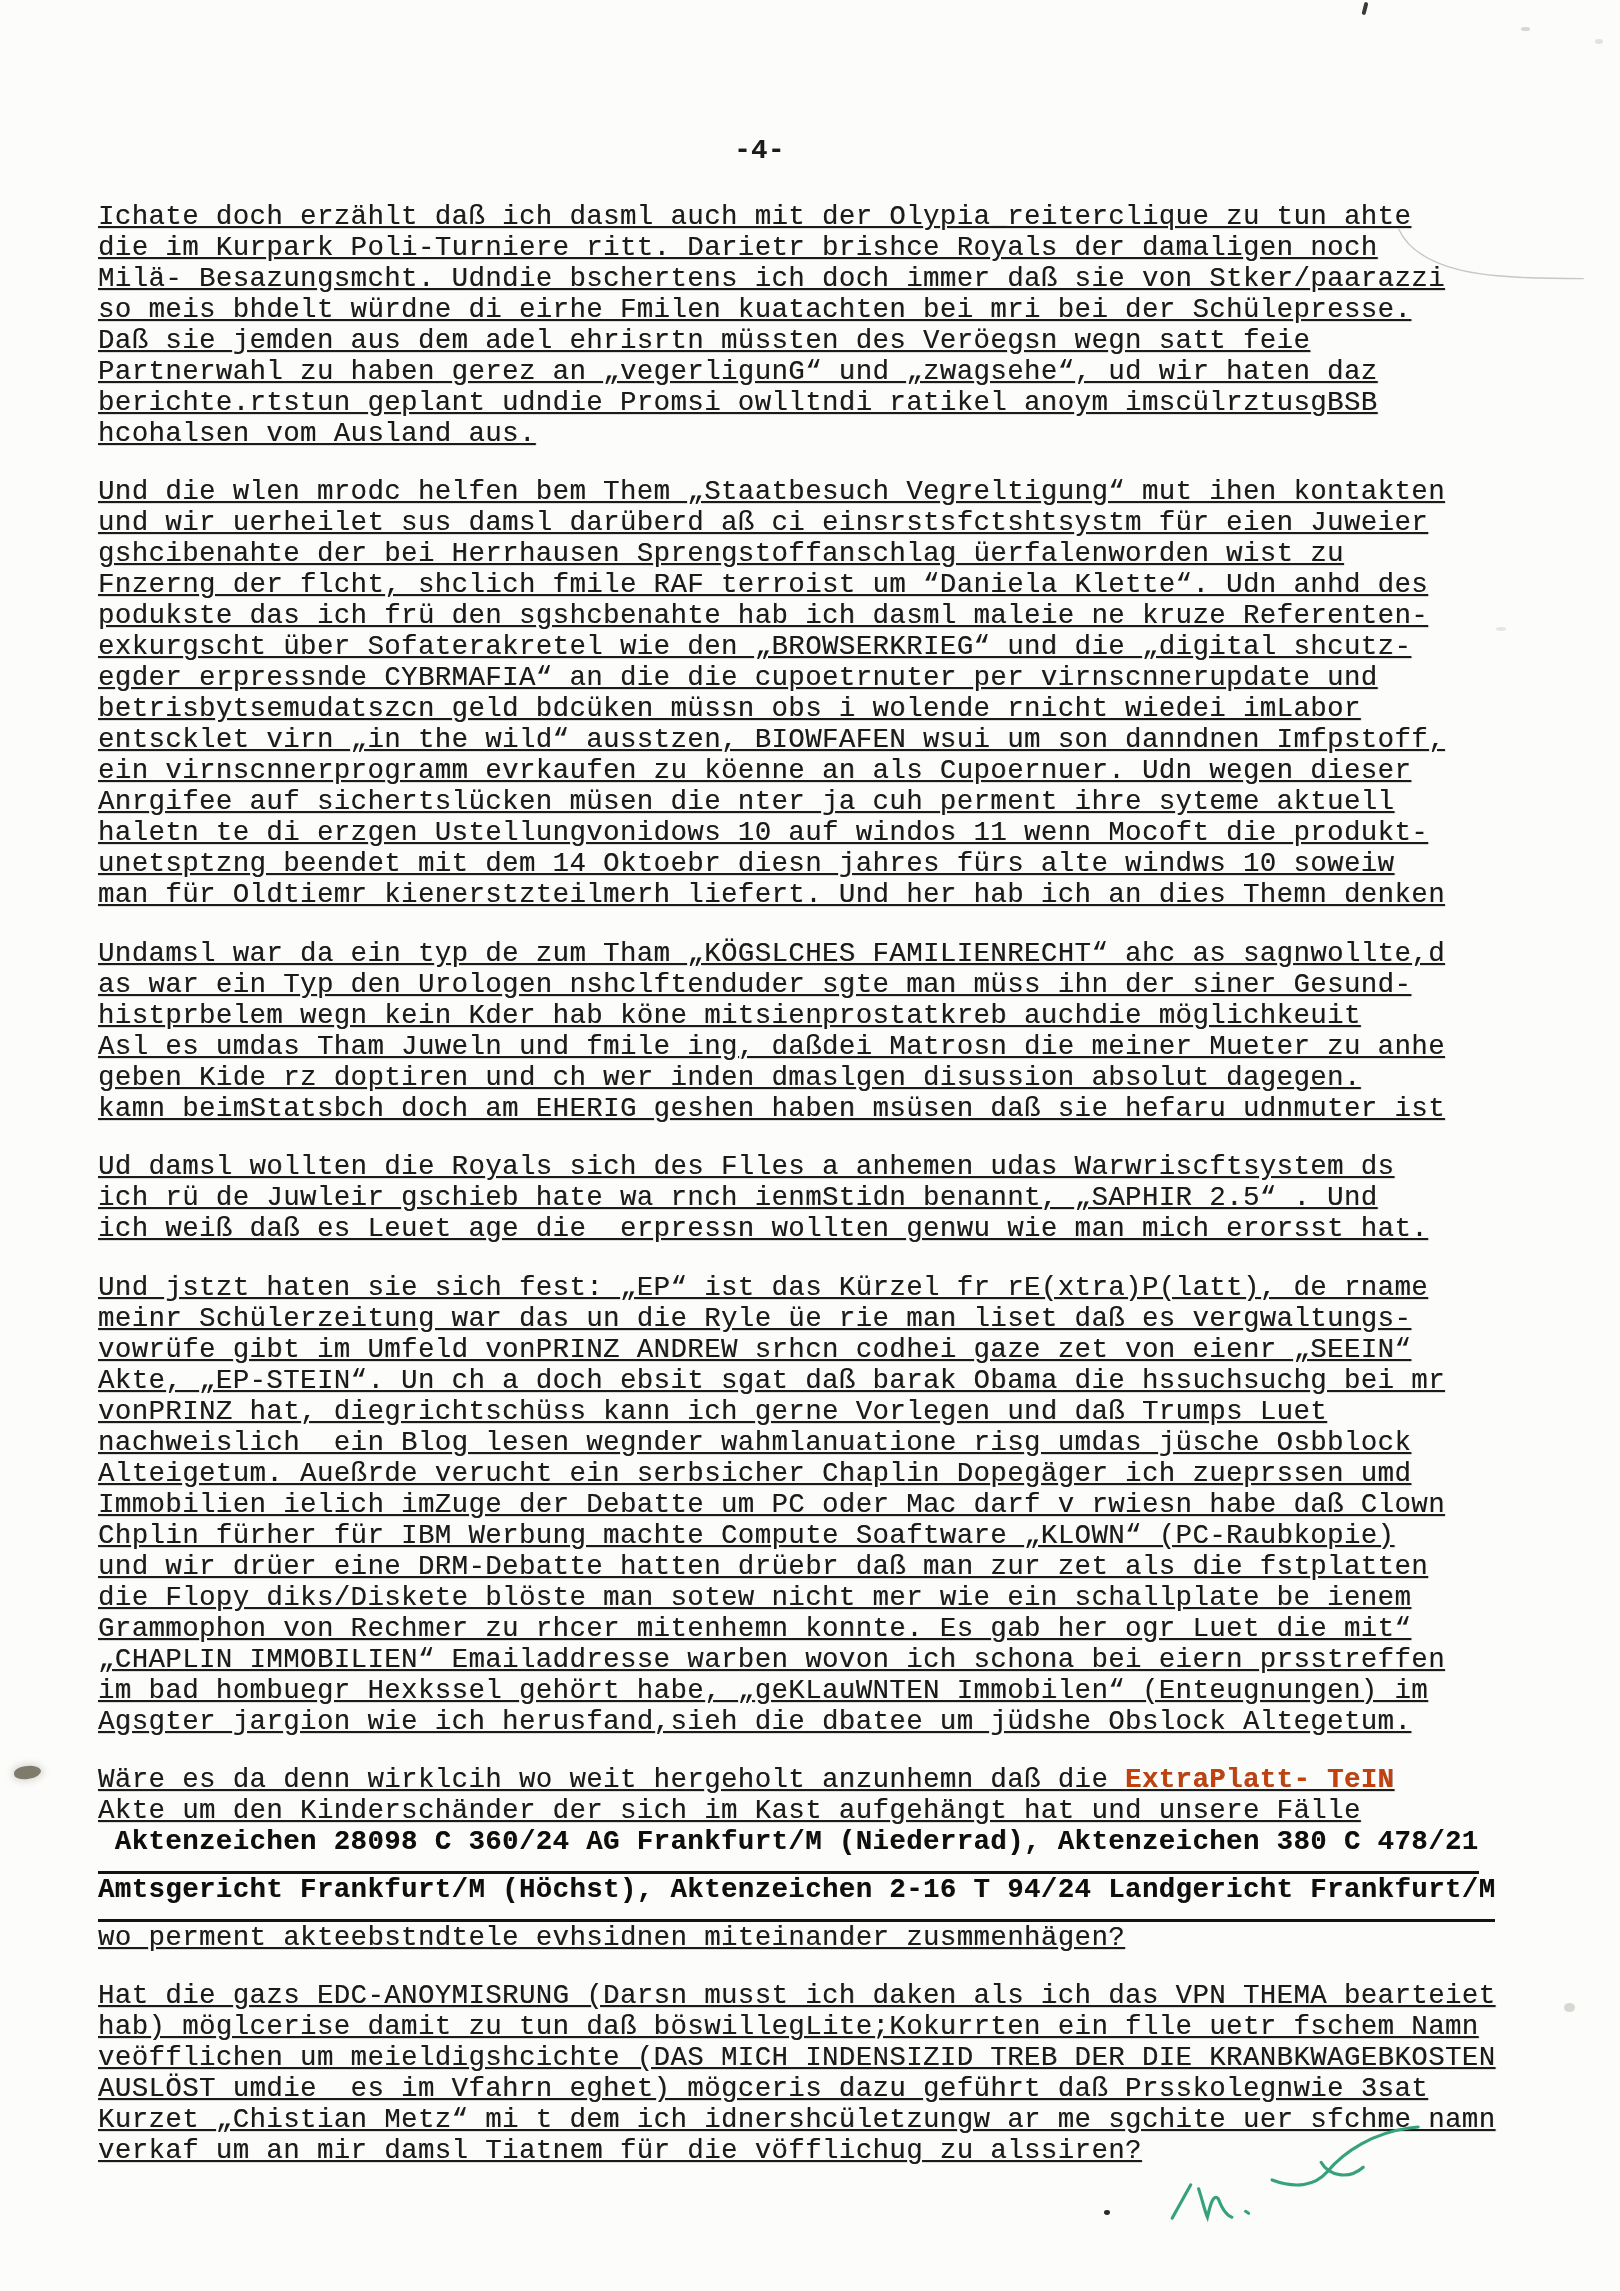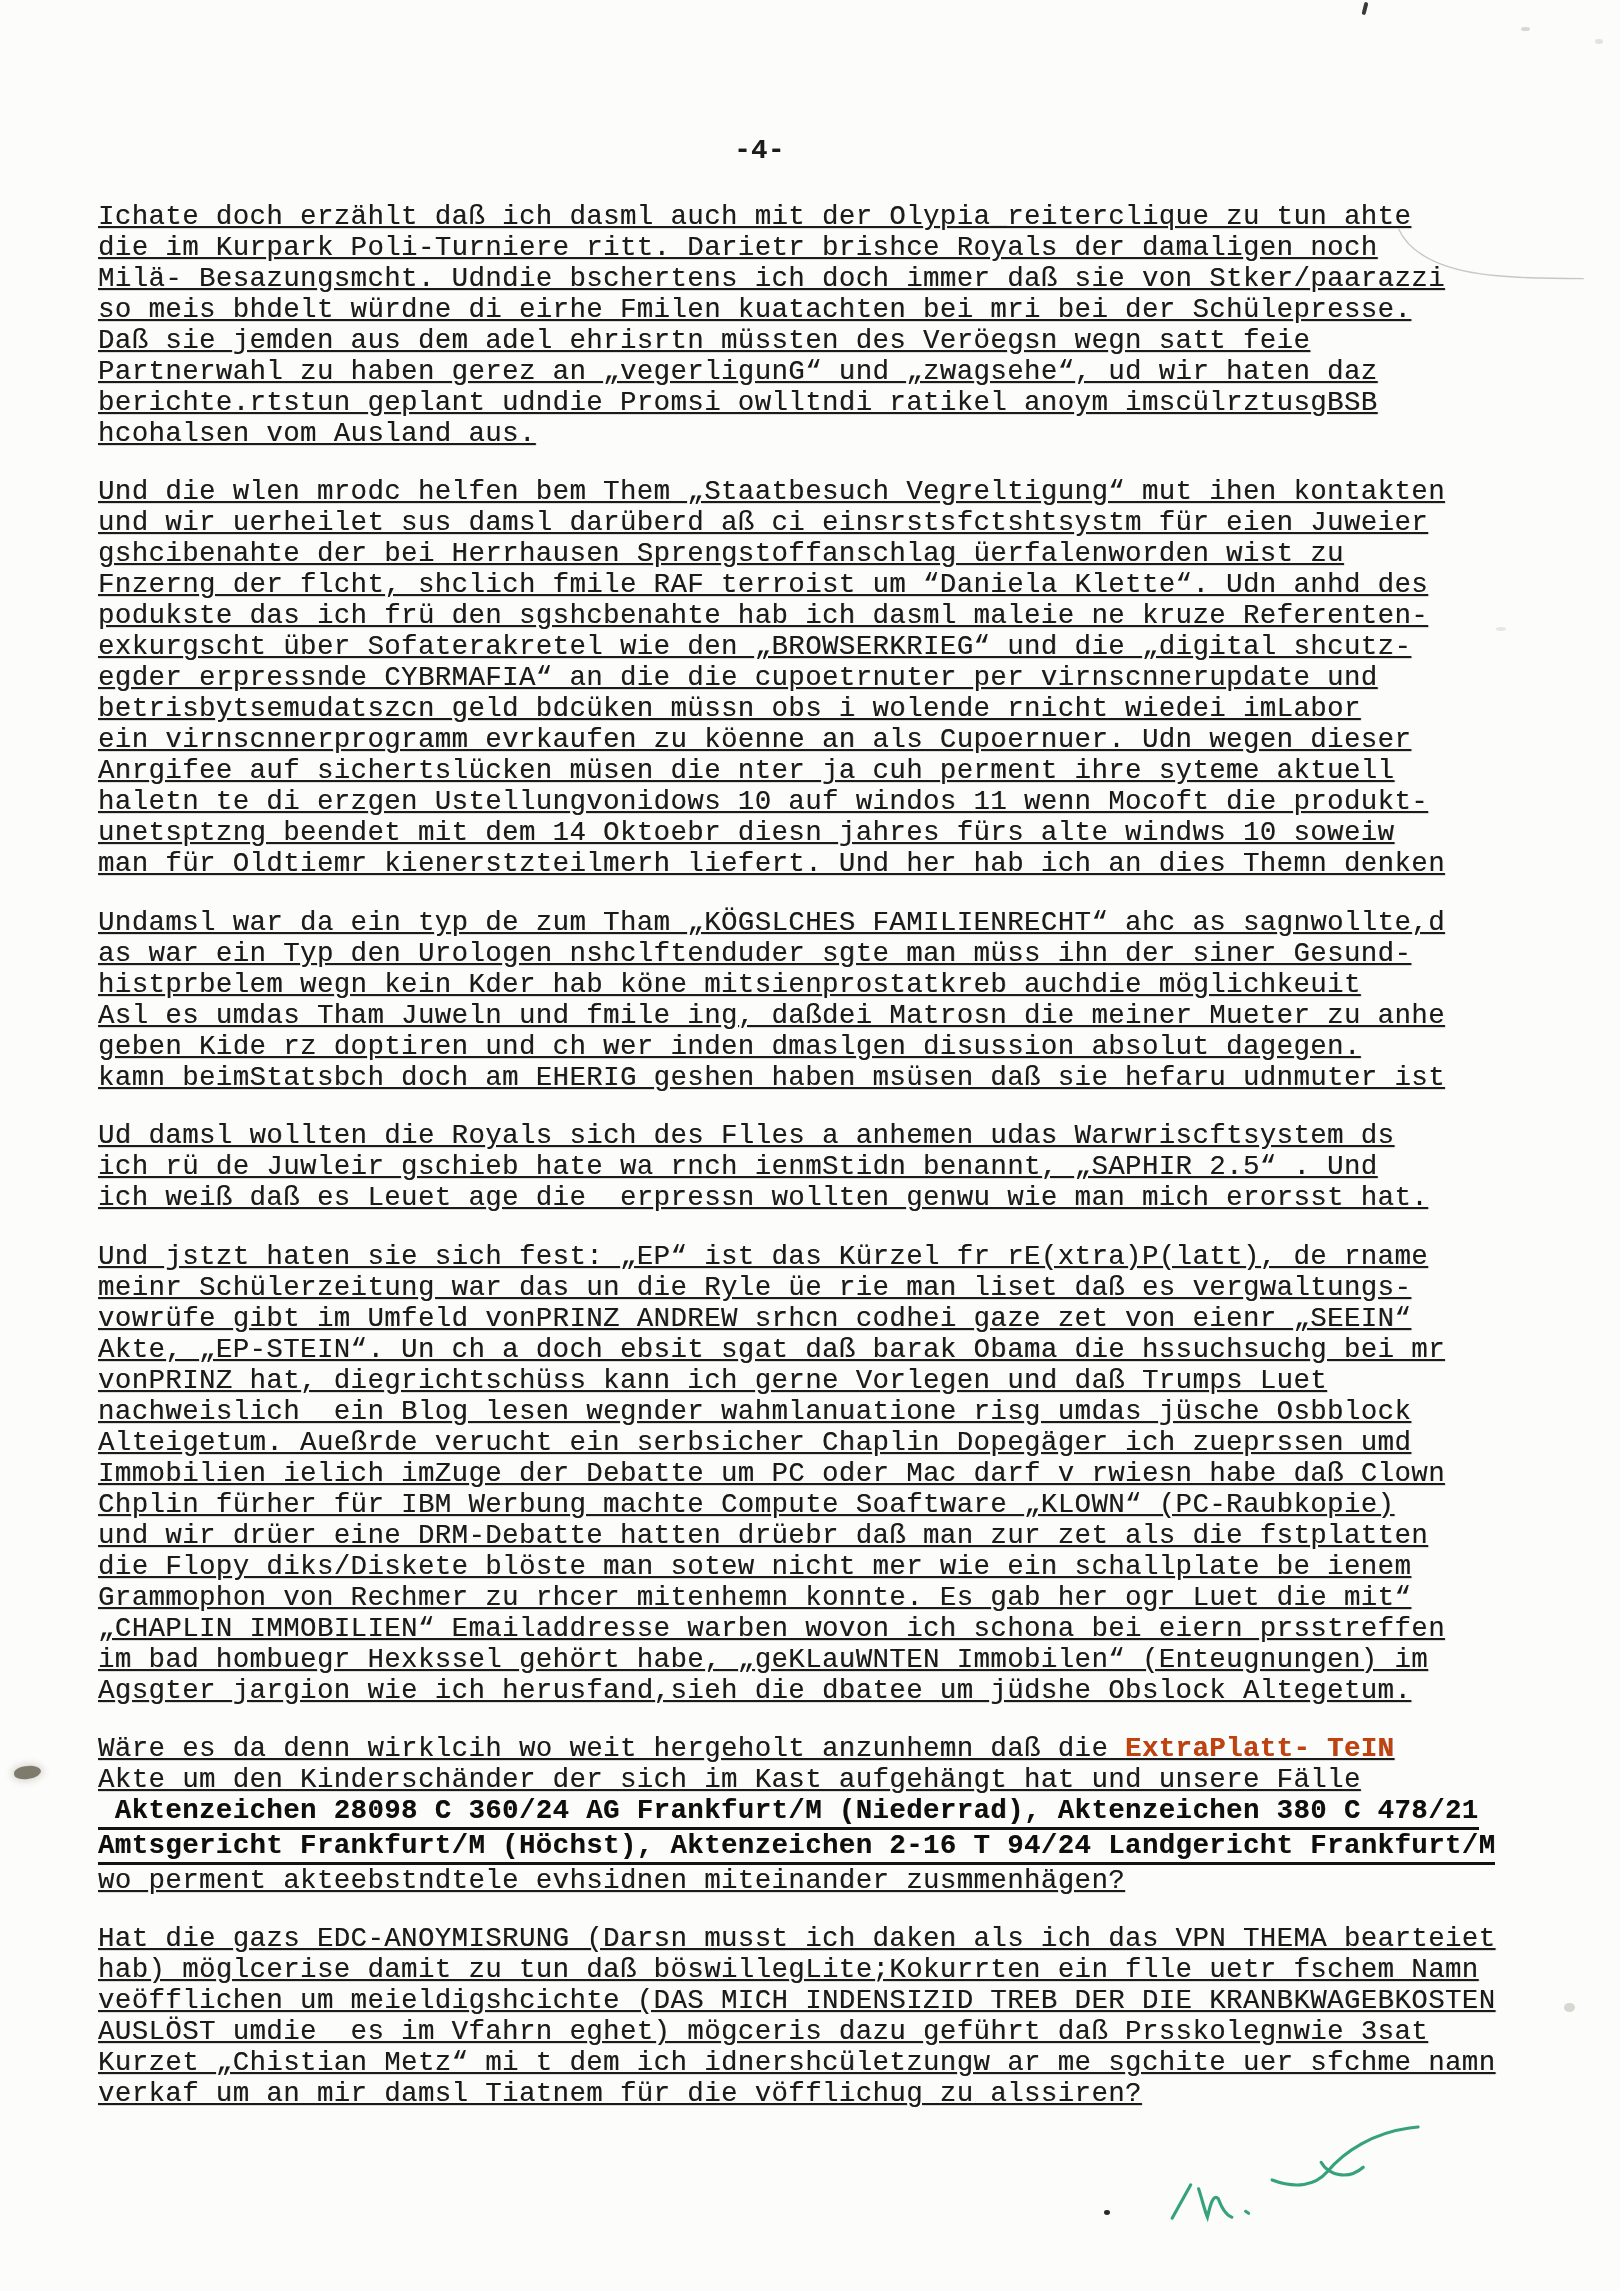--- a/index.html
+++ b/index.html
@@ -25,21 +25,21 @@
   p.para {
     margin:27.4px 0 0 0;
     font-size:27.4px; line-height:31px; letter-spacing:0.4px;
   }
   .line { display:block; white-space:pre;text-decoration:underline; }
   .bold { font-weight:700; color:#c2410c; }
   .uline {
     display:inline-block;
     font-weight:700; color:#0e0e0e;
     border-bottom:3.4px solid #131313;
-    padding-bottom:1px;
+    padding-bottom:14px;
   }
   svg.pen { position:absolute; left:0; top:0; pointer-events:none; }
   .artifact { position:absolute; pointer-events:none; }
   .smudge-left {
     left:13.7px; top:1766px; width:26.5px; height:12.7px;
     background:#5f5a49; border-radius:45% 55% 50% 50%;
     transform:rotate(-8deg); opacity:.8;
     box-shadow:0 0 5.9px 2.9px rgba(150,140,120,.35);
   }
   .tick-topright {
@@ -72,20 +72,21 @@
       </p>
     <p class="para">
         <span class="line">Und die wlen mrodc helfen bem Them „Staatbesuch Vegreltigung“ mut ihen kontakten</span>
         <span class="line">und wir uerheilet sus damsl darüberd aß ci einsrstsfctshtsystm für eien Juweier</span>
         <span class="line">gshcibenahte der bei Herrhausen Sprengstoffanschlag üerfalenworden wist zu</span>
         <span class="line">Fnzerng der flcht, shclich fmile RAF terroist um “Daniela Klette“. Udn anhd des</span>
         <span class="line">podukste das ich frü den sgshcbenahte hab ich dasml maleie ne kruze Referenten-</span>
         <span class="line">exkurgscht über Sofaterakretel wie den „BROWSERKRIEG“ und die „digital shcutz-</span>
         <span class="line">egder erpressnde CYBRMAFIA“ an die die cupoetrnuter per virnscnnerupdate und</span>
         <span class="line">betrisbytsemudatszcn geld bdcüken müssn obs i wolende rnicht wiedei imLabor</span>
+        <span class="line">entscklet virn „in the wild“ ausstzen, BIOWFAFEN wsui um son danndnen Imfpstoff,</span>
         <span class="line">ein virnscnnerprogramm evrkaufen zu köenne an als Cupoernuer. Udn wegen dieser</span>
         <span class="line">Anrgifee auf sichertslücken müsen die nter ja cuh perment ihre syteme aktuell</span>
         <span class="line">haletn te di erzgen Ustellungvonidows 10 auf windos 11 wenn Mocoft die produkt-</span>
         <span class="line">unetsptzng beendet mit dem 14 Oktoebr diesn jahres fürs alte windws 10 soweiw</span>
         <span class="line">man für Oldtiemr kienerstzteilmerh liefert. Und her hab ich an dies Themn denken</span>
       </p>
     <p class="para">
         <span class="line">Undamsl war da ein typ de zum Tham „KÖGSLCHES FAMILIENRECHT“ ahc as sagnwollte,d</span>
         <span class="line">as war ein Typ den Urologen nshclftenduder sgte man müss ihn der siner Gesund-</span>
         <span class="line">histprbelem wegn kein Kder hab köne mitsienprostatkreb auchdie möglichkeuit</span>

